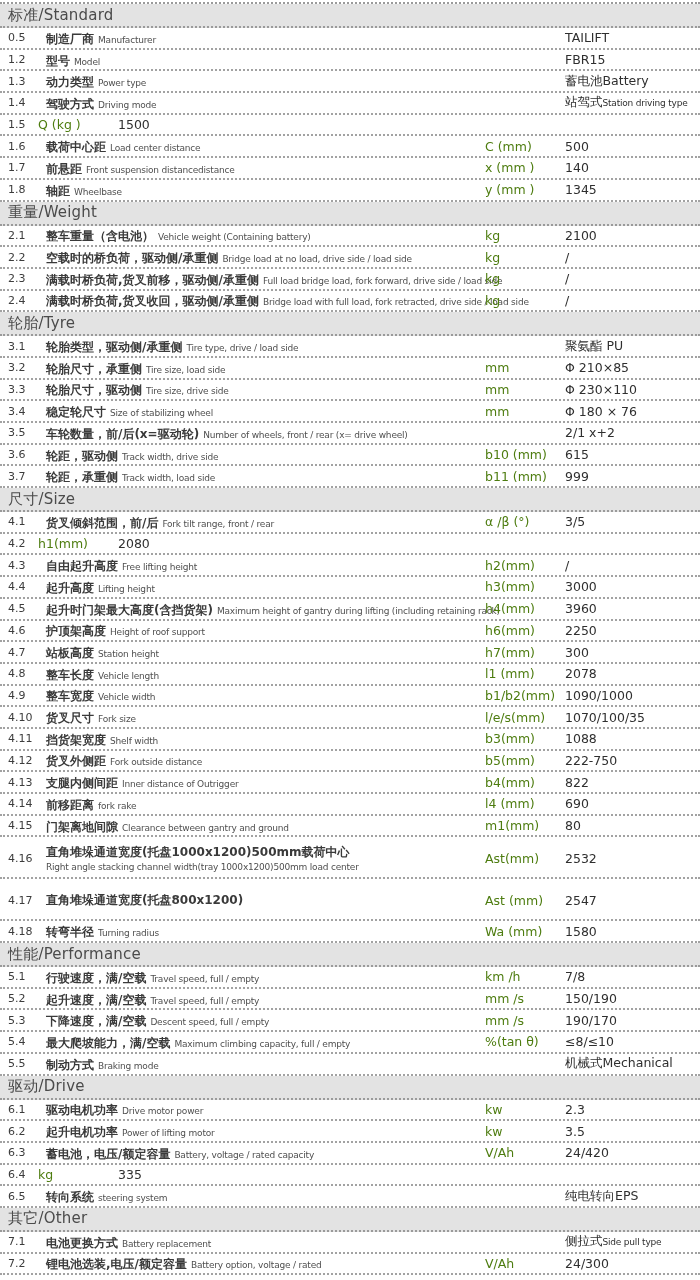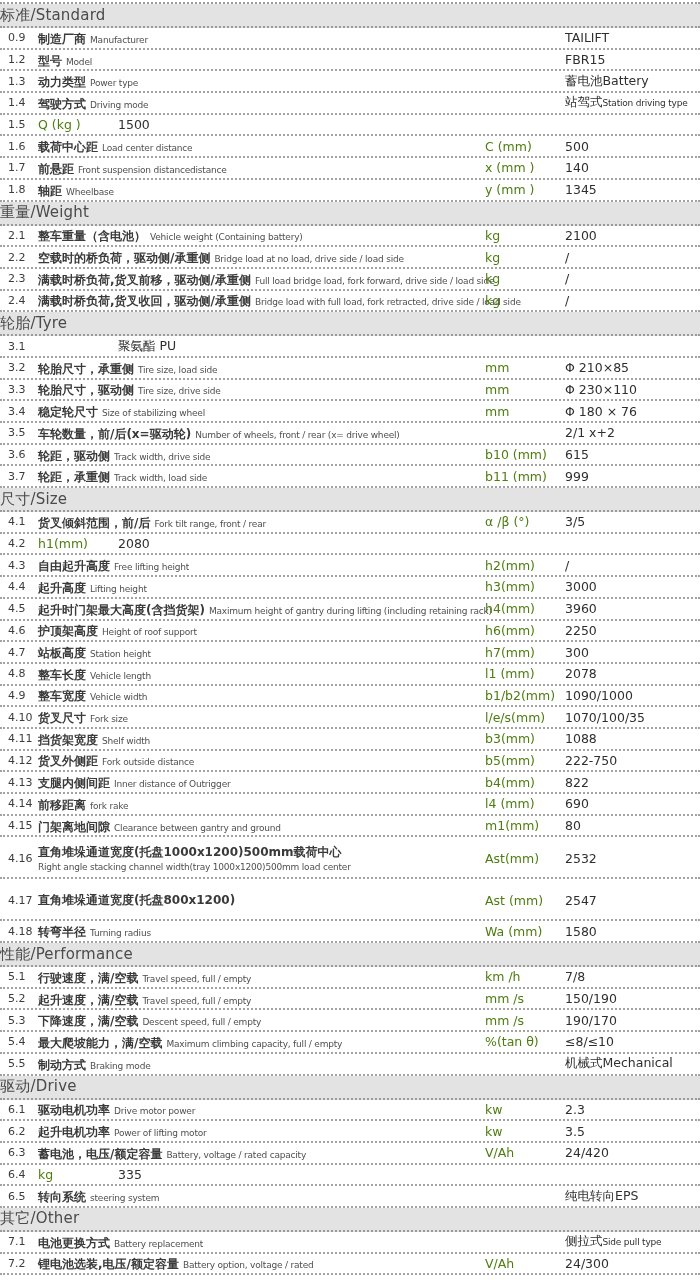--- a/index.html
+++ b/index.html
@@ -10,39 +10,40 @@
     -webkit-font-smoothing:antialiased;
   }
   .page { margin-top:2px; border-top:2px dotted #9a9a9a; }
 
   .sec-header {
     box-sizing:border-box;
     height:24px;
     background:#e3e3e3;
     border-bottom:2px dotted #9a9a9a;
     display:flex; align-items:center;
+    padding-left:8px;
     font-size:15px;
     color:#4b4b4b;
     letter-spacing:0.2px;
   }
 
   .row {
     box-sizing:border-box;
     height:21.7px;
     border-bottom:2px dotted #a2a2a2;
     display:flex;
     align-items:center;
   }
   .row.tall { height:42px; align-items:center; padding-top:3px; }
 
   .no {
     flex:none; width:30px; padding-left:8px;
     font-size:11px; color:#3c3c3c;
   }
-  .desc { flex:1; min-width:0; white-space:nowrap; overflow:visible; }
+  .desc { flex:1; min-width:0; white-space:nowrap; overflow:visible;margin-left:8px; }
   .zh { font-size:12px; font-weight:bold; color:#3a3a3a; }
   .en { font-size:9px; color:#4f4f4f; letter-spacing:-0.2px; margin-left:4px; }
   .row.tall .desc { white-space:normal; }
   .row.tall .zh { display:block; line-height:1.45; }
   .row.tall .en { display:block; margin-left:0; line-height:1.3; }
 
   .unit {
     flex:none; width:80px;
     font-size:12.5px; color:#4d7c0f;
     white-space:nowrap;
@@ -58,21 +59,21 @@
 <body>
 
 <div class="page">
   <div id="sections">
   <div class="section">
     <div class="sec-header">
       <span>标准/Standard</span>
     </div>
     <div class="rows">
   <div class="row">
-    <span class="no">0.9</span>
+    <span class="no">0.5</span>
     <span class="desc">
       <span class="zh">制造厂商</span><span class="en">Manufacturer</span>
     </span>
     <span class="unit"></span>
     <span class="value">
       <span class="v">TAILIFT</span><span class="vs"></span>
     </span>
   </div>
 
   <div class="row">
@@ -202,20 +203,23 @@
 </div>
   </div>
 
   <div class="section">
     <div class="sec-header">
       <span>轮胎/Tyre</span>
     </div>
     <div class="rows">
   <div class="row">
     <span class="no">3.1</span>
+    <span class="desc">
+      <span class="zh">轮胎类型，驱动侧/承重侧</span><span class="en">Tire type, drive / load side</span>
+    </span>
     <span class="unit"></span>
     <span class="value">
       <span class="v">聚氨酯  PU</span><span class="vs"></span>
     </span>
   </div>
 
   <div class="row">
     <span class="no">3.2</span>
     <span class="desc">
       <span class="zh">轮胎尺寸，承重侧</span><span class="en">Tire size, load side</span>

